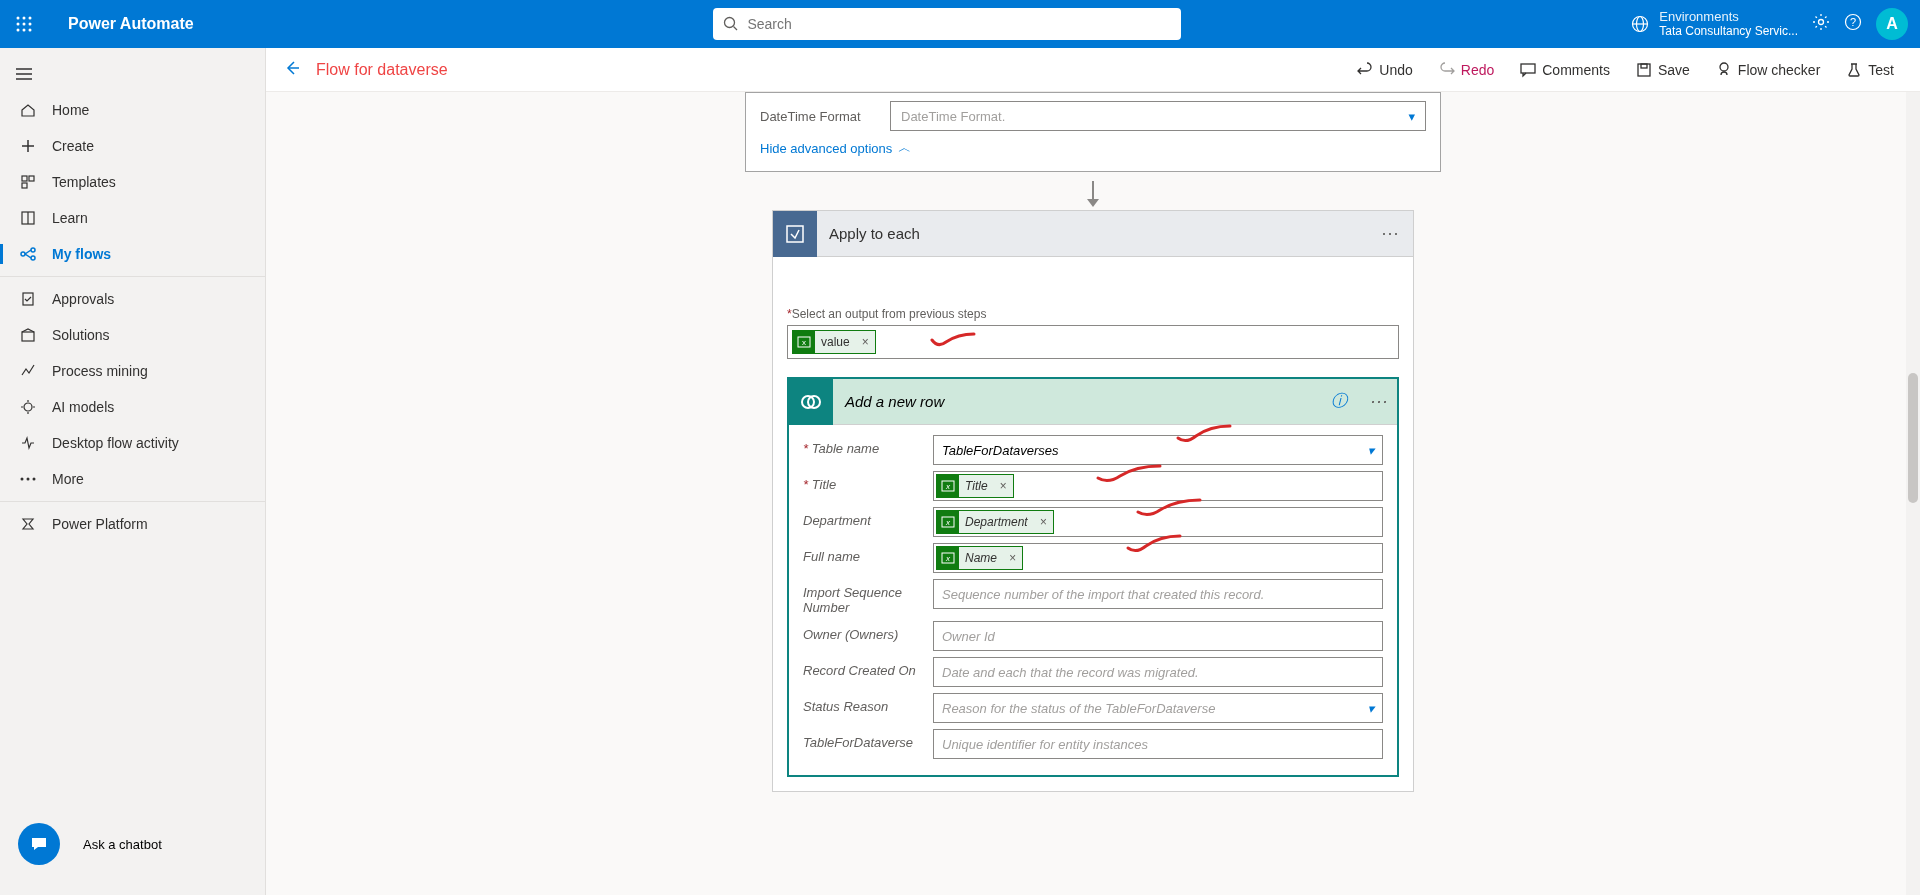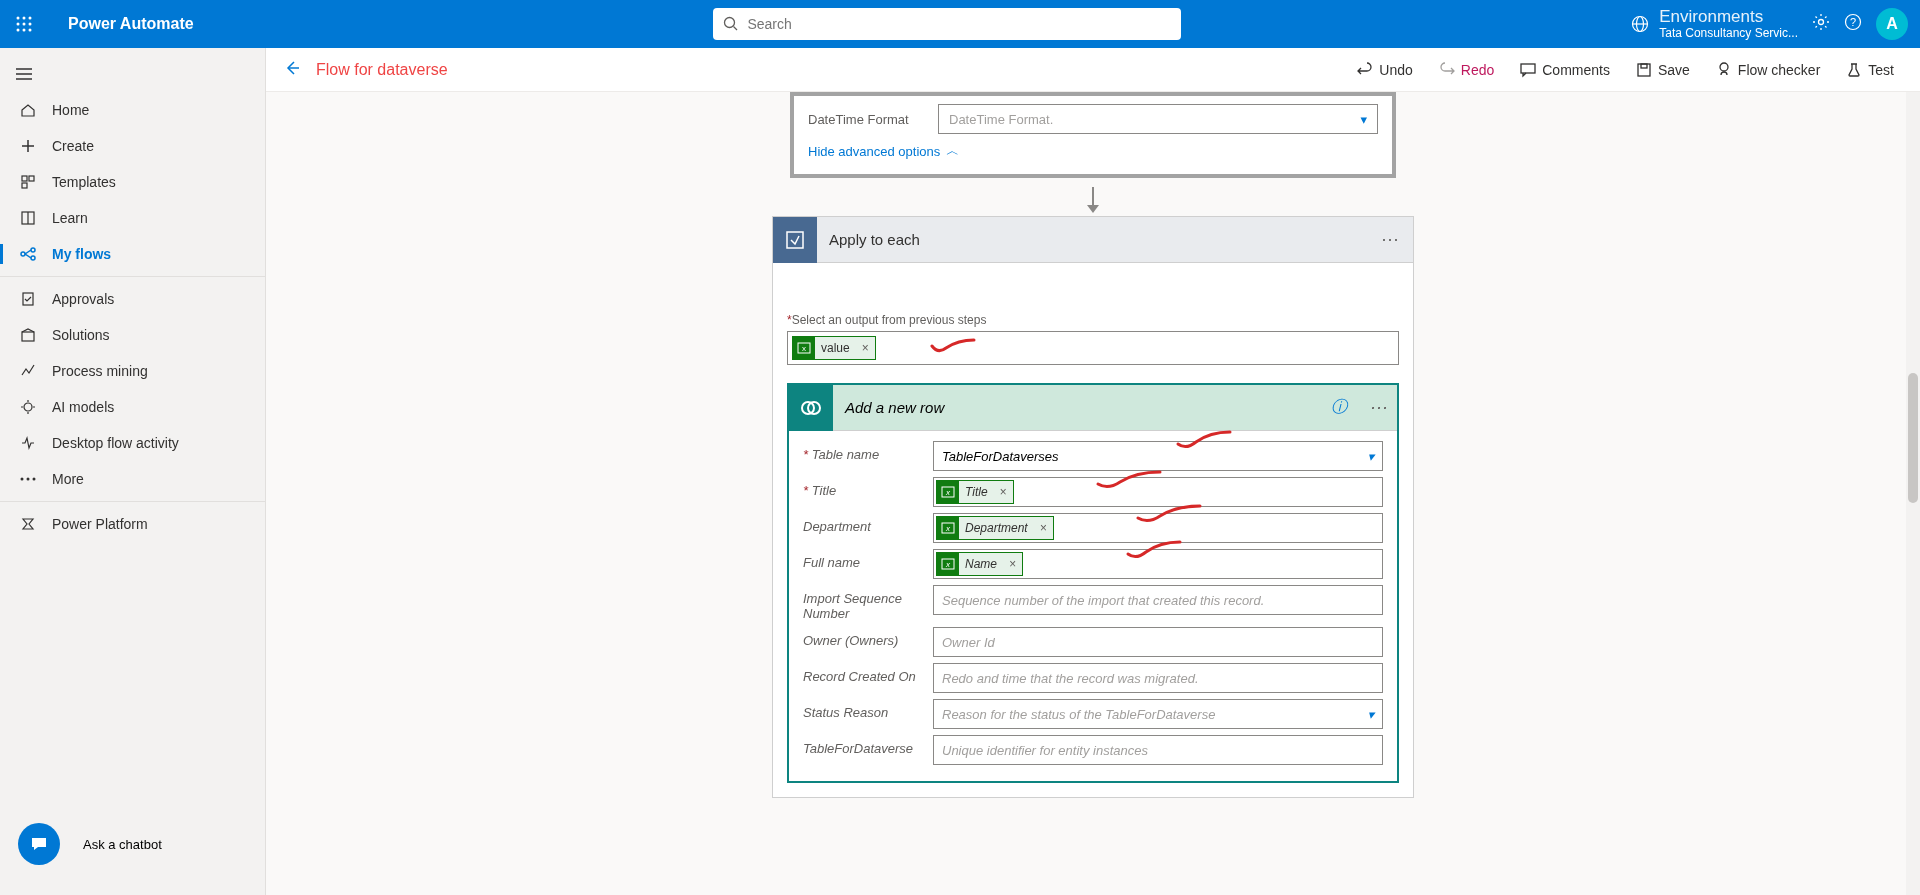--- a/index.html
+++ b/index.html
@@ -8,21 +8,21 @@
 
 .topbar { height: 48px; background: #0078d4; display: flex; align-items: center; color: #fff; gap: 12px; }
 .topbar .waffle { width: 48px; display: flex; align-items: center; justify-content: center; cursor: pointer; }
 .topbar .app-name { font-size: 16px; font-weight: 600; padding-left: 8px; }
 .topbar .search-wrap { flex: 1; display: flex; justify-content: center; }
 .topbar .search { width: 468px; height: 32px; background: #fff; border-radius: 4px; display: flex; align-items: center; padding: 0 10px; margin-left: 70px;}
 .topbar .search input { border: none; outline: none; flex: 1; font-size: 14px; }
 .topbar .right { display: flex; align-items: center; gap: 14px; padding-right: 12px; }
 .topbar .env { display: flex; align-items: center; gap: 10px; cursor: pointer; }
 .topbar .env-text { font-size: 12px; line-height: 1.1; }
-.topbar .env-text .lbl { font-size: 17px; opacity: 0.9; }
+.topbar .env-text .lbl { font-size: 13px; opacity: 0.9; }
 .topbar .avatar { width: 32px; height: 32px; border-radius: 50%; background: #00bcd4; display: flex; align-items: center; justify-content: center; font-weight: 600; }
 .topbar svg { fill: #fff; }
 
 
 .layout { display: flex; height: calc(100vh - 48px); }
 .sidebar { width: 266px; background: #f3f2f1; border-right: 1px solid #e1dfdd; display: flex; flex-direction: column; padding-top: 10px; }
 .hamburger { padding: 8px 16px; cursor: pointer; }
 .nav-item { display: flex; align-items: center; gap: 14px; padding: 10px 18px; font-size: 14px; color: #323130; cursor: pointer; position: relative; }
 .nav-item.active { color: #0078d4; font-weight:600;}
 .nav-item.active::before { content:''; position:absolute; left:0; top:8px; bottom:8px; width:3px; background:#0078d4; }
@@ -40,21 +40,21 @@
 .toolbar .grow { flex:1; }
 .toolbar .btn { display:flex; align-items:center; gap:6px; font-size:14px; color:#323130; cursor:pointer; padding:0 8px;}
 .toolbar .btn.disabled { color:#be185d; }
 .toolbar svg { width:16px; height:16px; }
 
 
 .canvas { flex:1; overflow:auto; background:#faf9f8; position:relative; }
 .canvas-inner { width:100%; display:flex; flex-direction:column; align-items:center; padding-bottom:40px; }
 
 
-.card-top { width:606px; background:#fff; border:4px solid #a3a3a3; padding:8px 14px 14px; }
+.card-top { width:696px; background:#fff; border:1px solid #a3a3a3; padding:8px 14px 14px; }
 .field-row { display:flex; align-items:center; margin-bottom:8px; font-size:13px; }
 .field-row .lbl { width:130px; color:#605e5c; }
 .field-row .sel { flex:1; height:30px; border:1px solid #8a8886; display:flex; align-items:center; justify-content:space-between; padding:0 10px; color:#a19f9d; font-size:13px;}
 .adv-link { color:#0078d4; font-size:13px; display:flex; align-items:center; gap:6px; margin-top:4px; cursor:pointer;}
 
 .connector { height:38px; display:flex; align-items:center; justify-content:center; }
 .arrow-down { width:2px; height:20px; background:#8a8886; position:relative;}
 .arrow-down::after { content:''; position:absolute; bottom:-6px; left:-5px; border-top:8px solid #8a8886; border-left:6px solid transparent; border-right:6px solid transparent;}
 
 
@@ -465,21 +465,21 @@
                 </div>
                 <div class="frow">
                   <div class="flbl">Owner (Owners)</div>
                   <div class="fbox placeholder">
                       <span>Owner Id</span>
                     </div>
                 </div>
                 <div class="frow">
                   <div class="flbl">Record Created On</div>
                   <div class="fbox placeholder">
-                      <span>Redo and time that the record was migrated.</span>
+                      <span>Date and each that the record was migrated.</span>
                     </div>
                 </div>
                 <div class="frow">
                   <div class="flbl">Status Reason</div>
                   <div class="fbox placeholder">
                       <span>Reason for the status of the TableForDataverse</span>
                       <span class="caret">▾</span>
                     </div>
                 </div>
                 <div class="frow">

